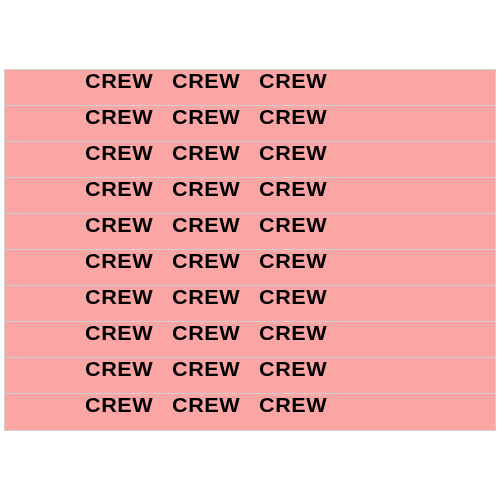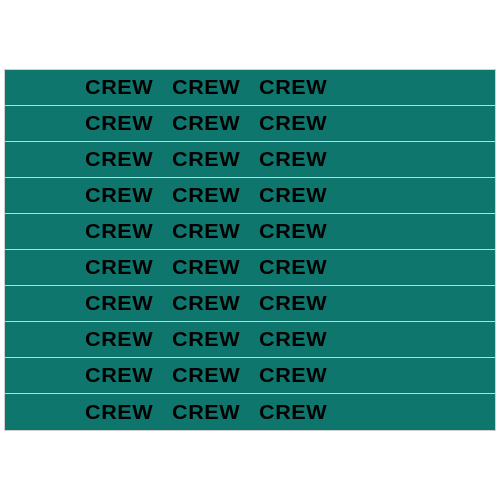--- a/index.html
+++ b/index.html
@@ -7,22 +7,22 @@
   body { display: flex; align-items: center; justify-content: center; }
 
   .sheet {
     width: 492px;
     border: 1px solid #d0d0d0;
   }
   .band {
     height: 36px;
     border-bottom: 1px solid #d0d0d0;
     display: flex;
-    align-items: center;
-    background: #0f766e;
+    align-items: flex-start;
+    background: #fca5a5;
   }
   .band:last-child { border-bottom: none; }
 
   .chevrons {
     width: 44px;
     border-right: 1px solid #d0d0d0;
     position: relative;
     overflow: hidden;
   }
   .chevrons svg { position: absolute; inset: 0; }

